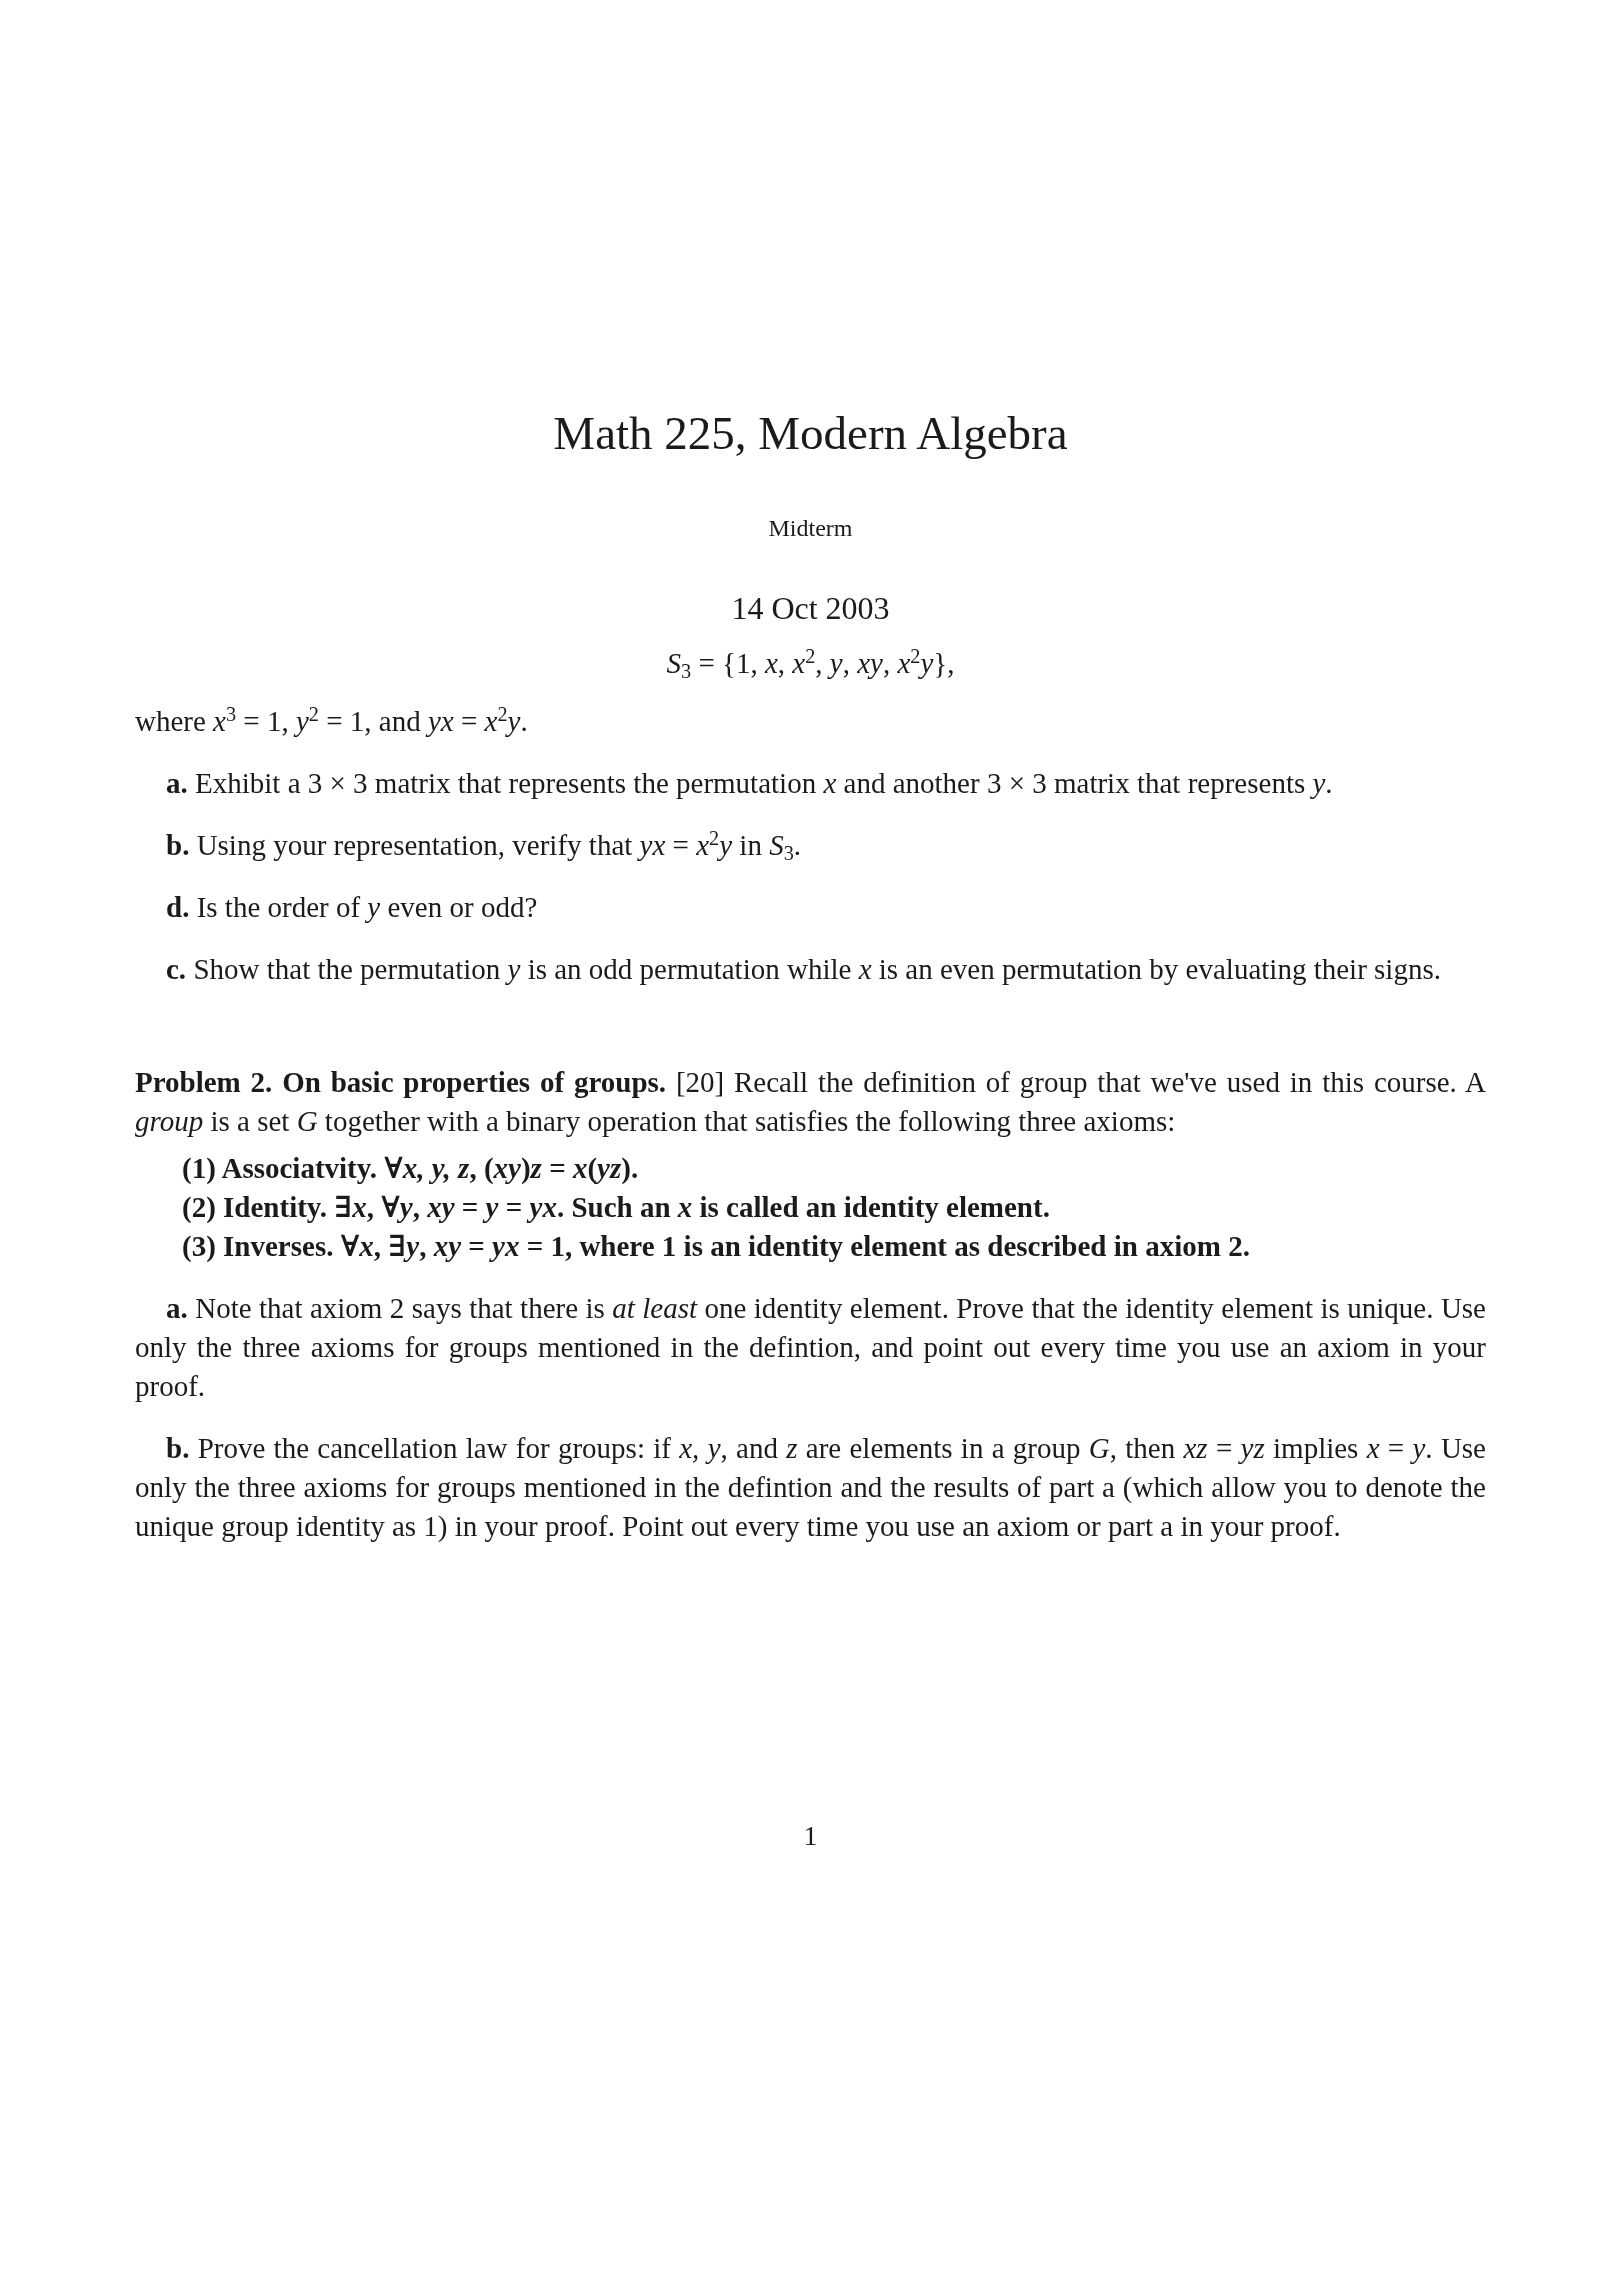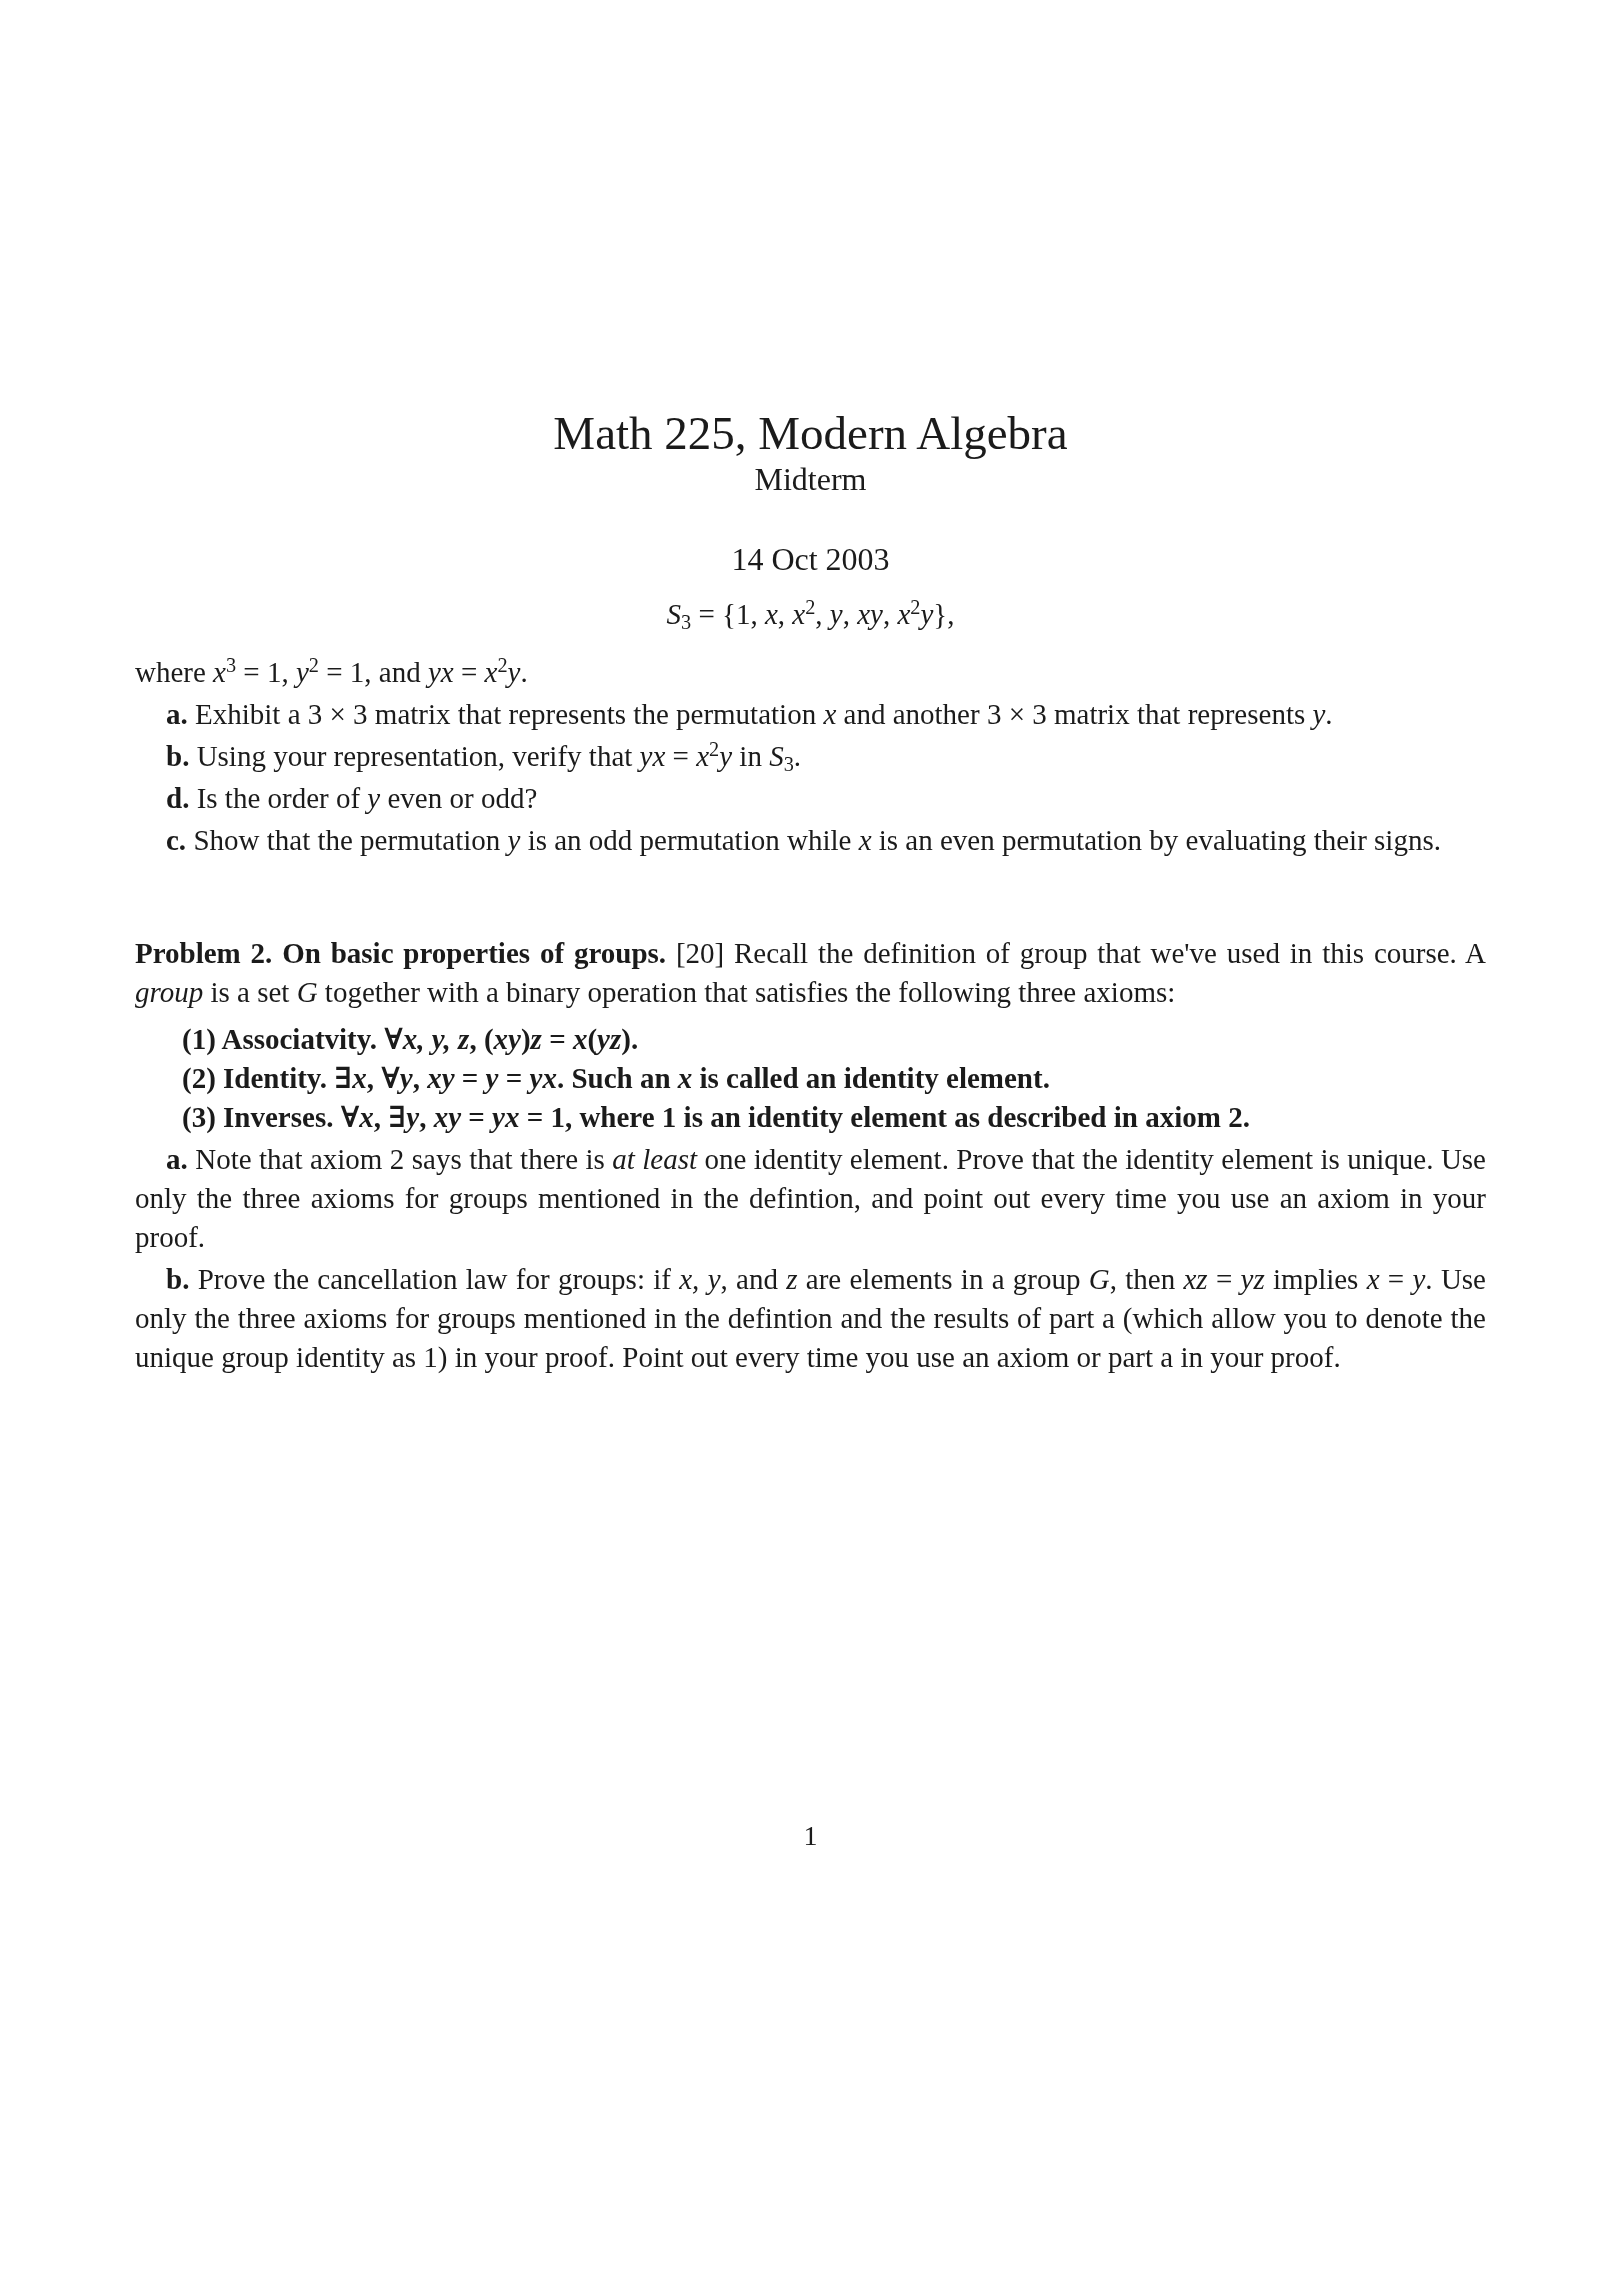--- a/index.html
+++ b/index.html
@@ -19,21 +19,22 @@
     overflow: hidden;
   }
   .title {
     padding-top: 406px;
     font-size: 47px;
     line-height: 54px;
     text-align: center;
     font-weight: 400;
   }
   .subtitle {
-    font-size: 32px;
+    margin-top: 49px;
+    font-size: 24px;
     line-height: 39px;
     text-align: center;
   }
   .date {
     margin-top: 41px;
     font-size: 32px;
     line-height: 39px;
     text-align: center;
   }
   .body {
@@ -44,21 +45,21 @@
   }
   .indent { text-indent: 31px; }
   .intro { margin-top: 78px; }
   .heading-p1 { margin-top: 35px; }
   .equation {
     font-size: 29px;
     line-height: 39px;
     margin: 15.7px 0 19.6px 0;
     text-align: center;
   }
-  .part { margin-top: 3px; }
+  .part { margin-top: 23px; }
   .heading-p2 { margin-top: 74px; }
   .axiom { text-indent: 47px; font-weight: bold; }
   .axiom-first { margin-top: 7.8px; }
   .seg-b { font-weight: 700; }
   .seg-i { font-style: italic; }
   .seg-sup {
     font-size: 0.7em;
     line-height: 0;
     vertical-align: 0.5em;
   }

